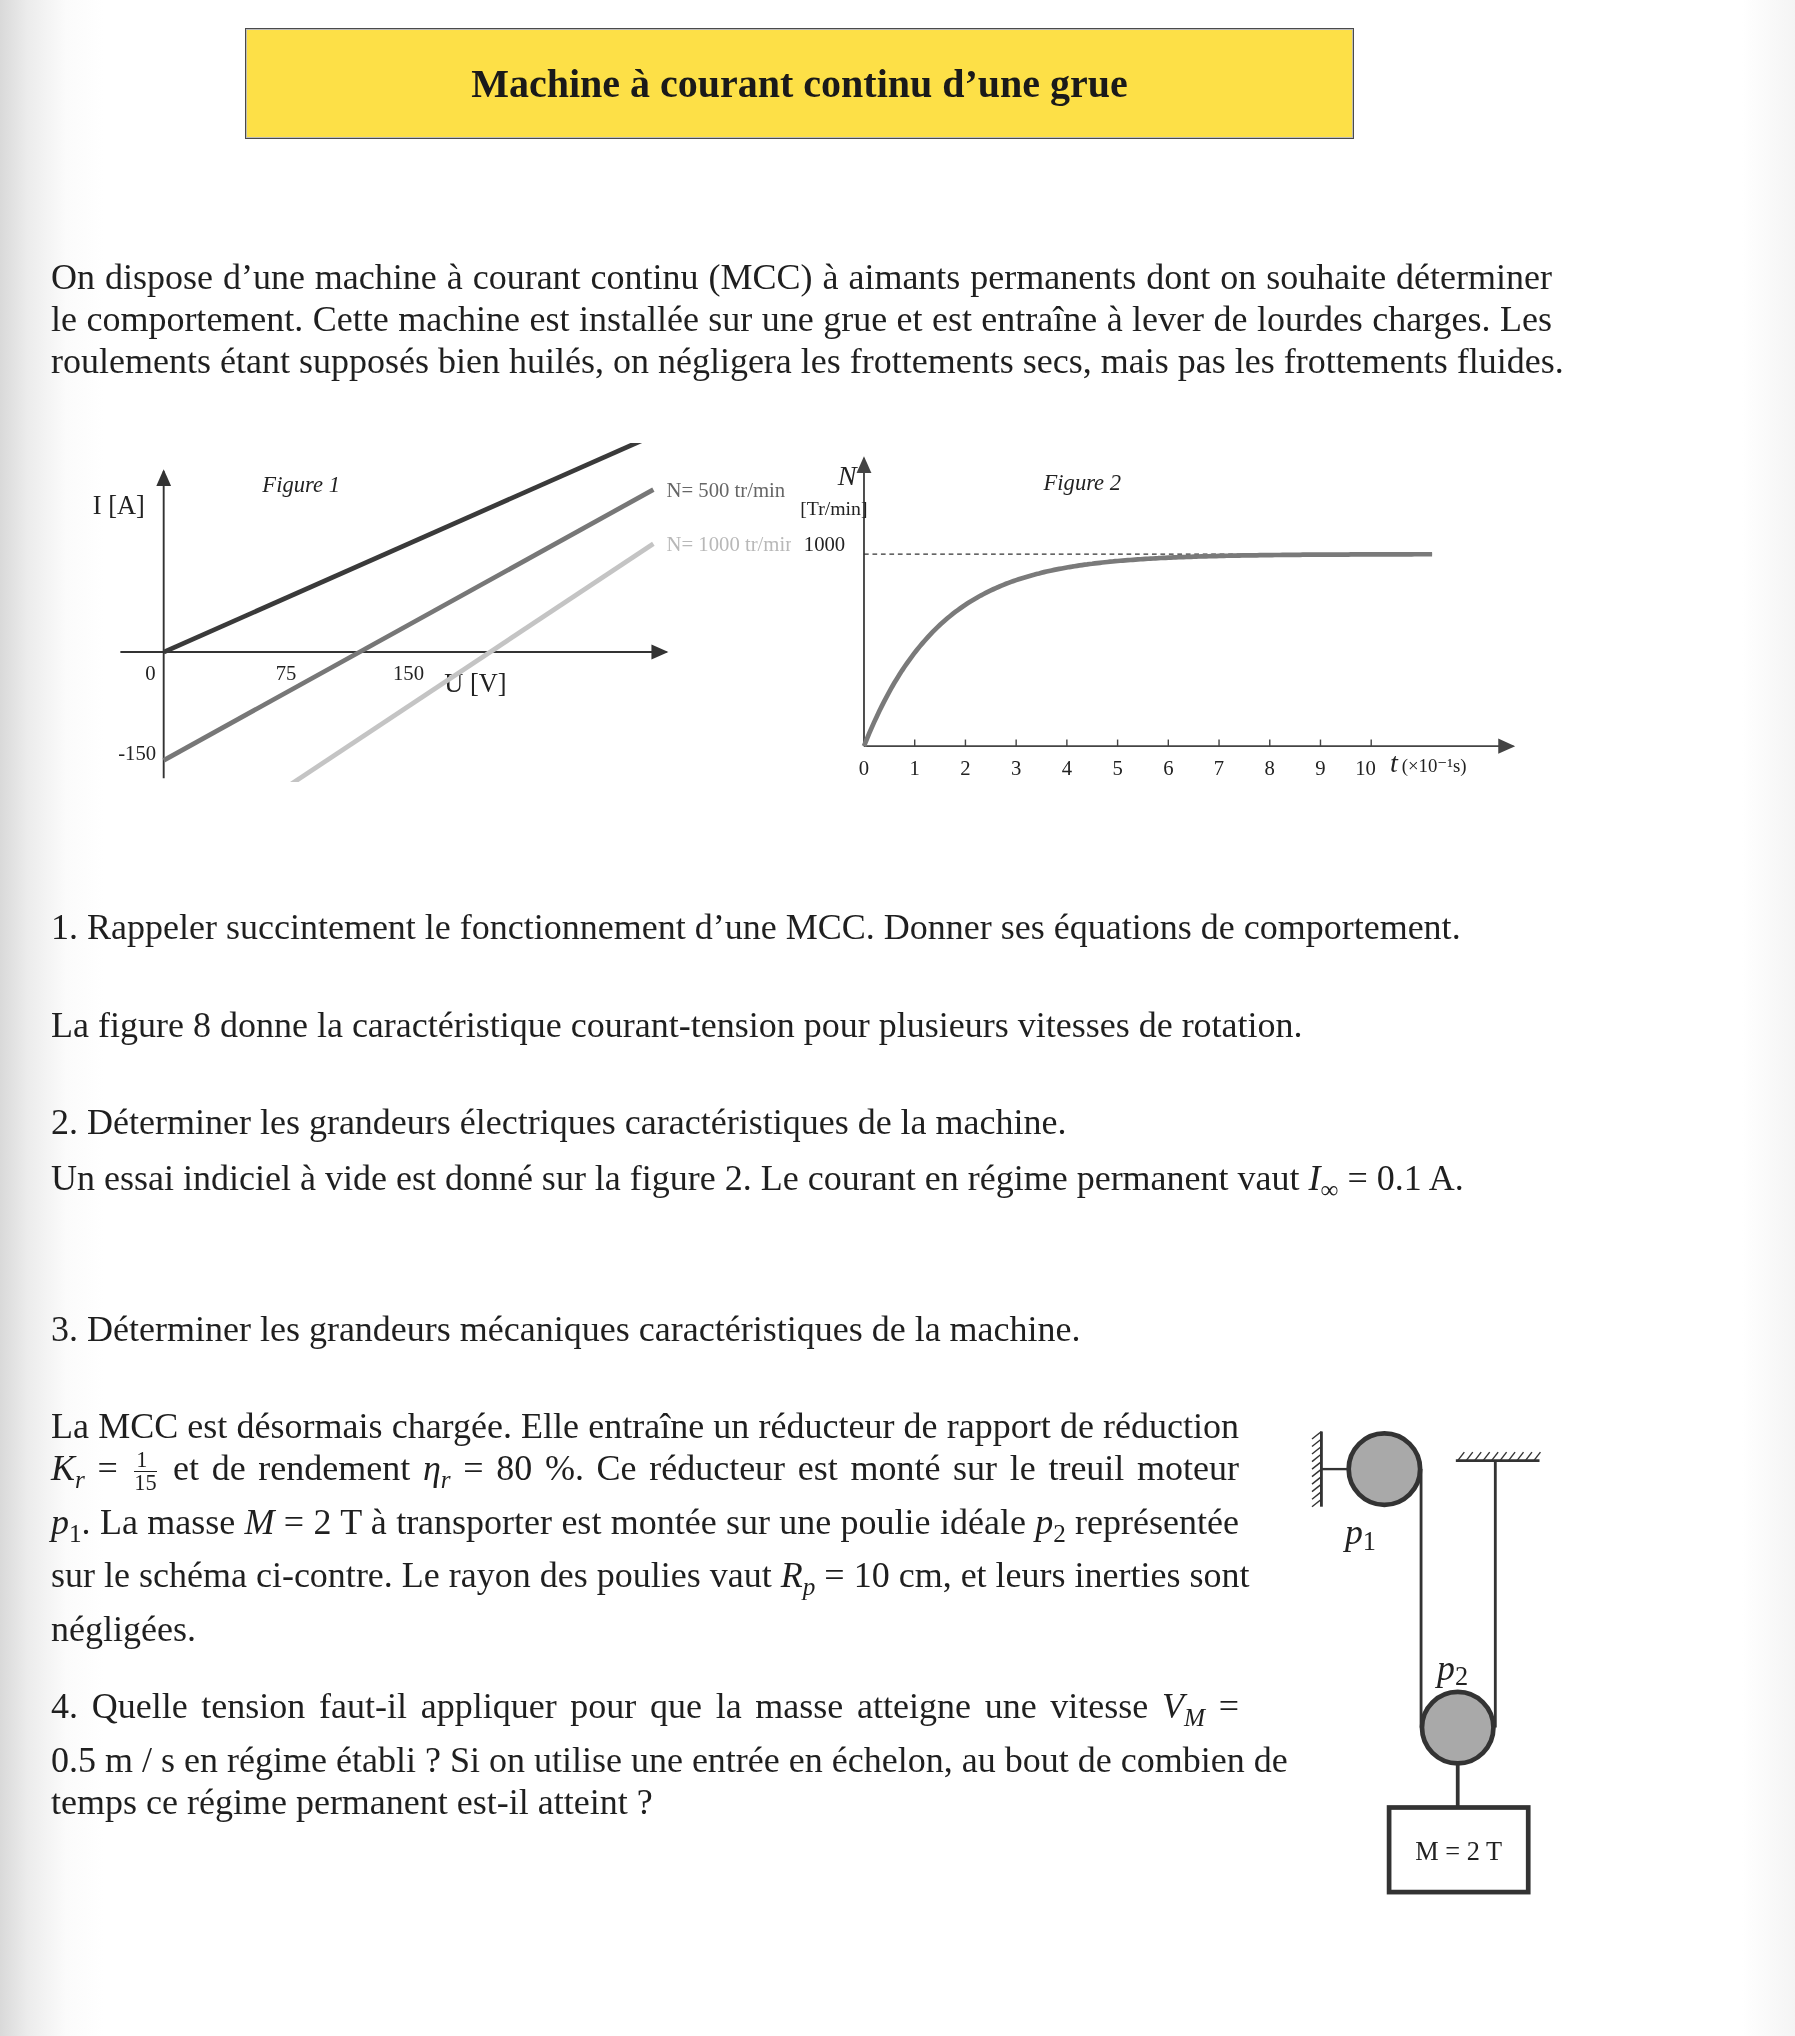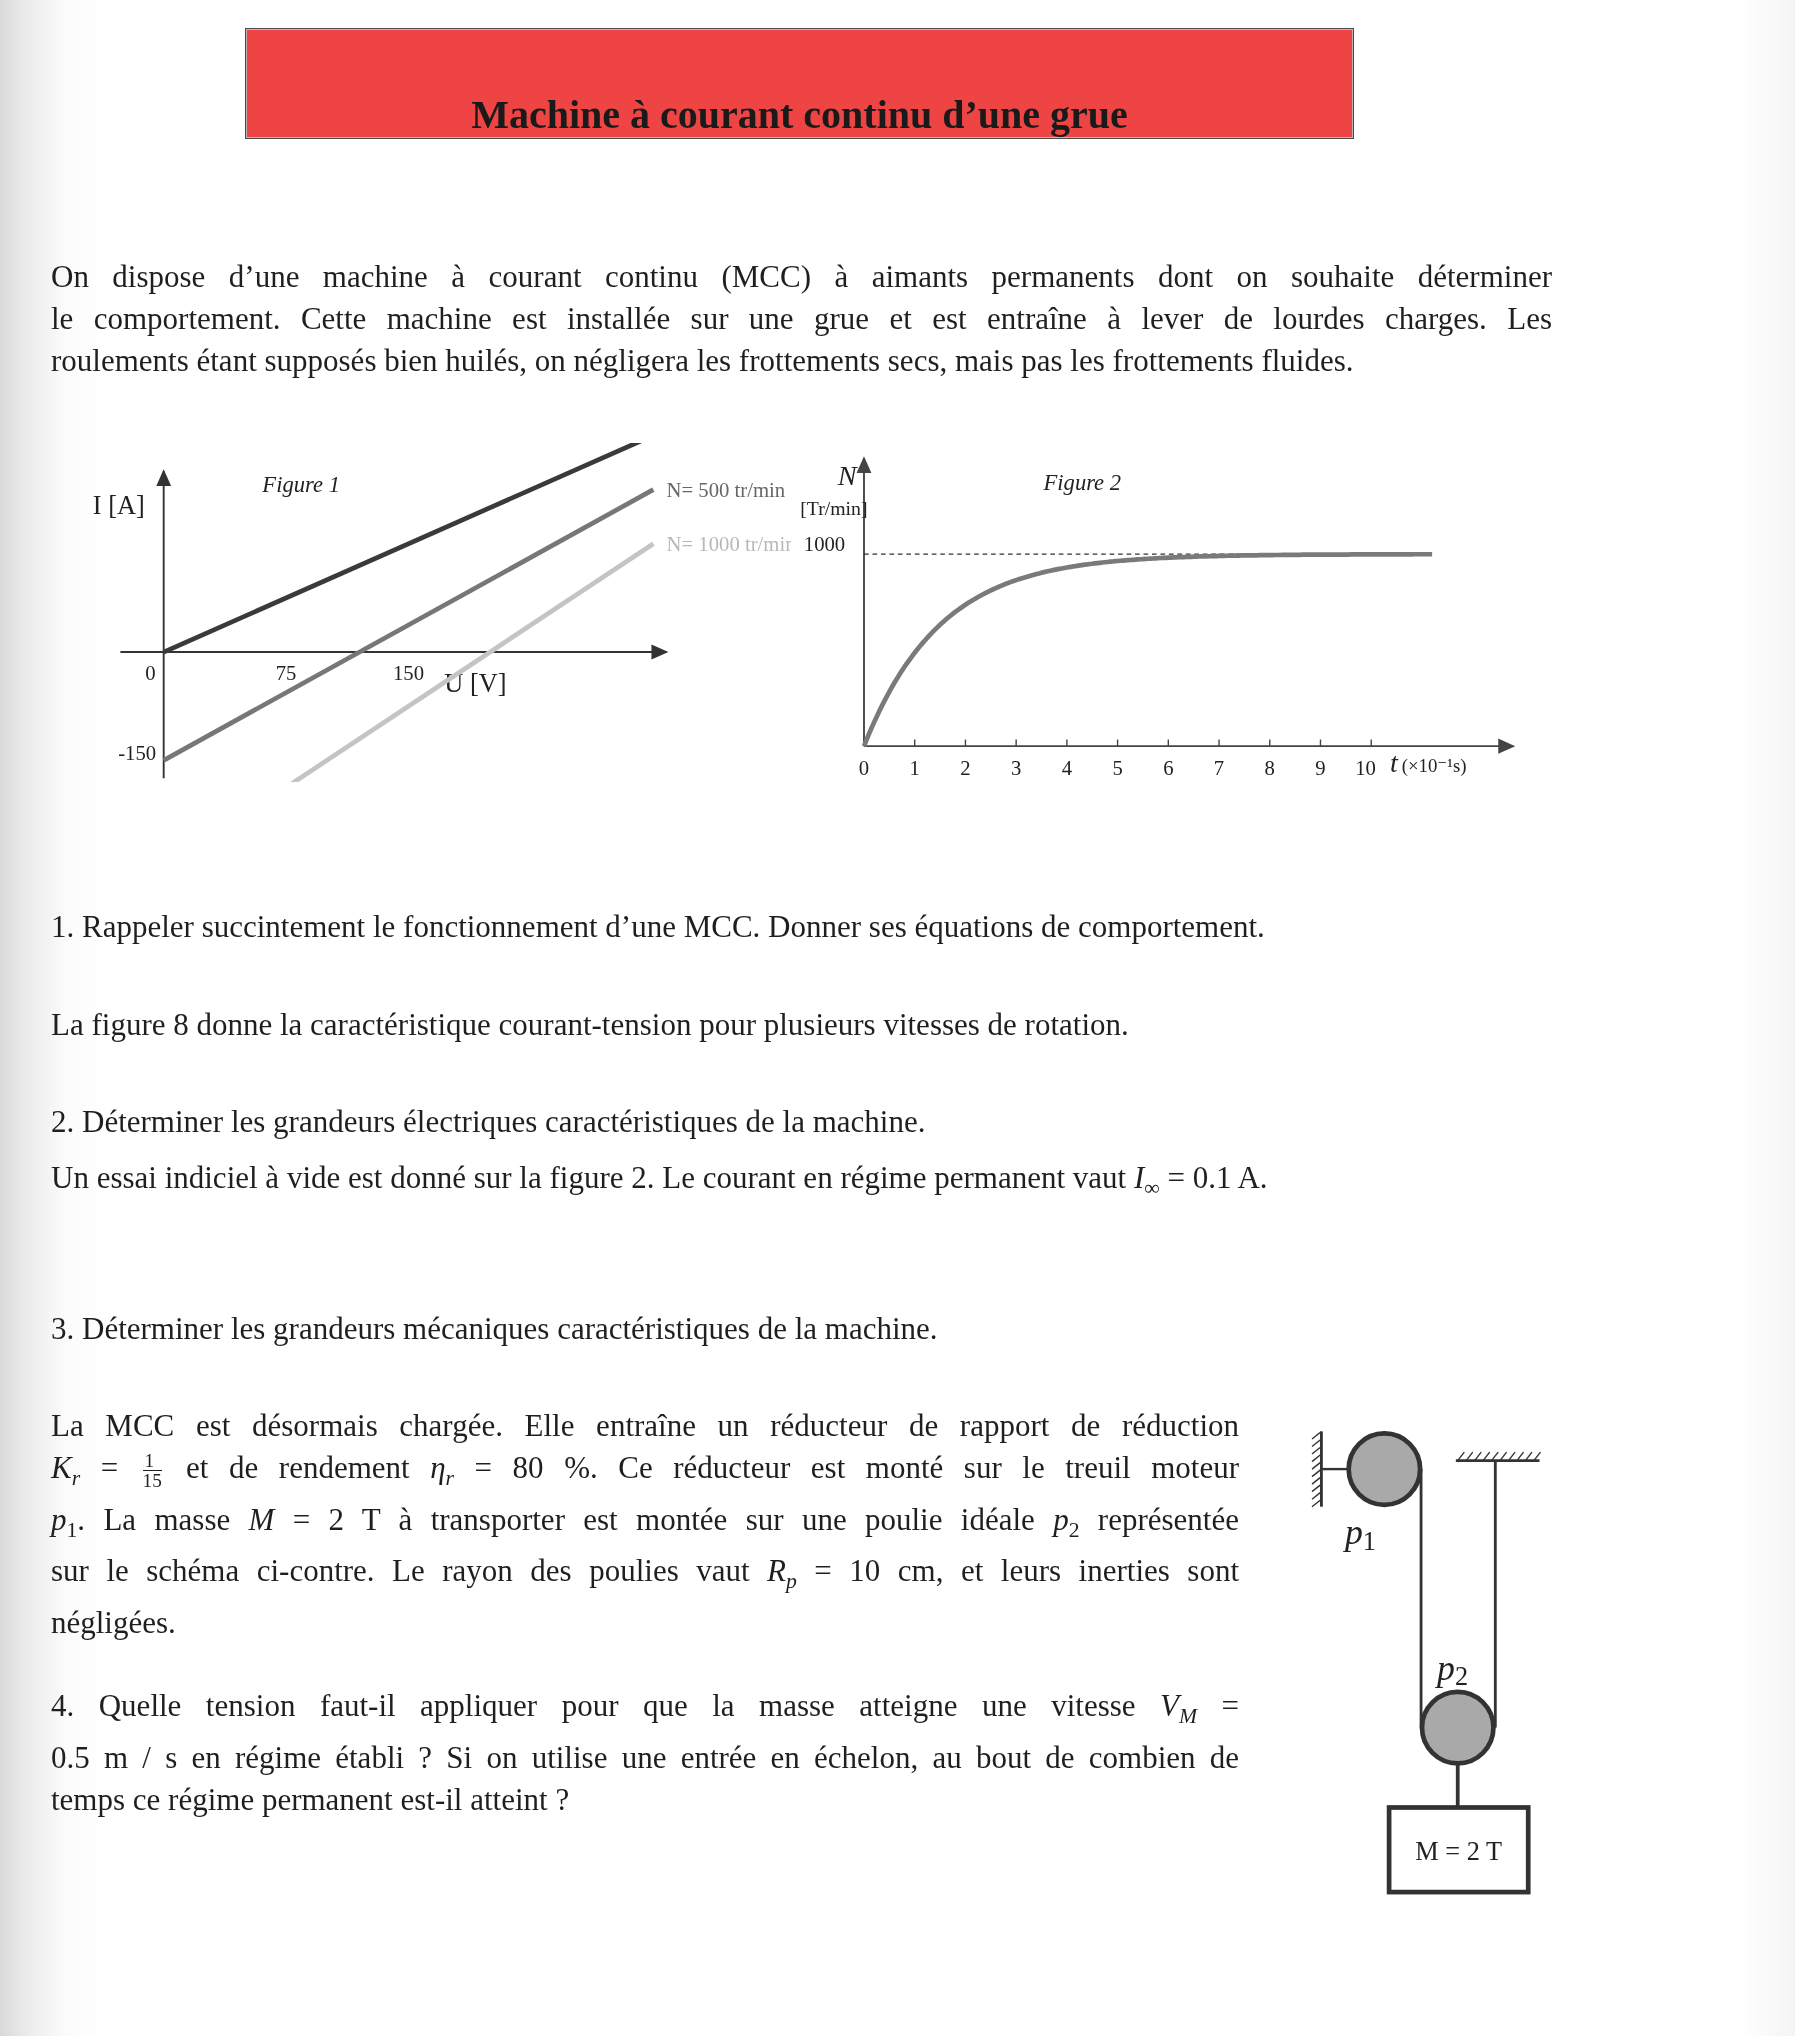--- a/index.html
+++ b/index.html
@@ -5,26 +5,26 @@
   html, body { margin:0; padding:0; }
   body {
     width:1796px; height:2037px; position:relative; overflow:hidden;
     background: linear-gradient(to right, #d9d9d9 0px, #ececec 28px, #fbfbfb 66px, #ffffff 104px, #ffffff 1742px, #f4f4f4 1796px);
     font-family: "Liberation Serif", "DejaVu Serif", serif;
     color:#1f1f1f;
   }
   .abs { position:absolute; }
   .title-box {
     left:245px; top:28px; width:1107px; height:109px;
-    border:1.9px solid #4a4a4a; background:#ef4444;
-    display:flex; align-items:flex-end; justify-content:center;
+    border:1.9px solid #4a4a4a; background:#fde047;
+    display:flex; align-items:center; justify-content:center;
     box-shadow: inset 0 0 0 0.9px #bbb;
   }
   .title-box h1 { margin:0; font-size:40px; font-weight:bold; color:#1a1a1a; }
-  .para { font-size:31px; line-height:42px; left:51px; width:1507px; }
+  .para { font-size:36px; line-height:42px; left:51px; width:1507px; }
   .para p { margin:0; white-space:nowrap; }
   .just { text-align:justify; text-align-last:justify; }
   i.m { font-style:italic; }
   sub { font-size:0.7em; vertical-align:-0.3em; }
   .frac { display:inline-block; vertical-align:middle; text-align:center; font-size:0.62em; line-height:1; margin:0 3.8px; }
   .frac span { display:block; }
   .frac .num { border-bottom:1.4px solid #1f1f1f; padding:0 1.9px; }
   svg text { font-family:"Liberation Serif", "DejaVu Serif", serif; }
 </style>
 </head>

